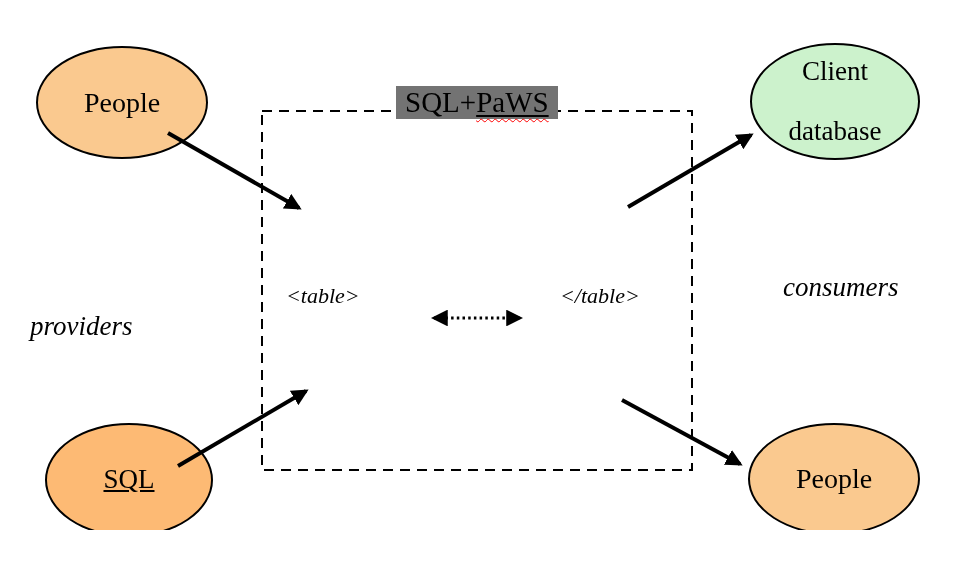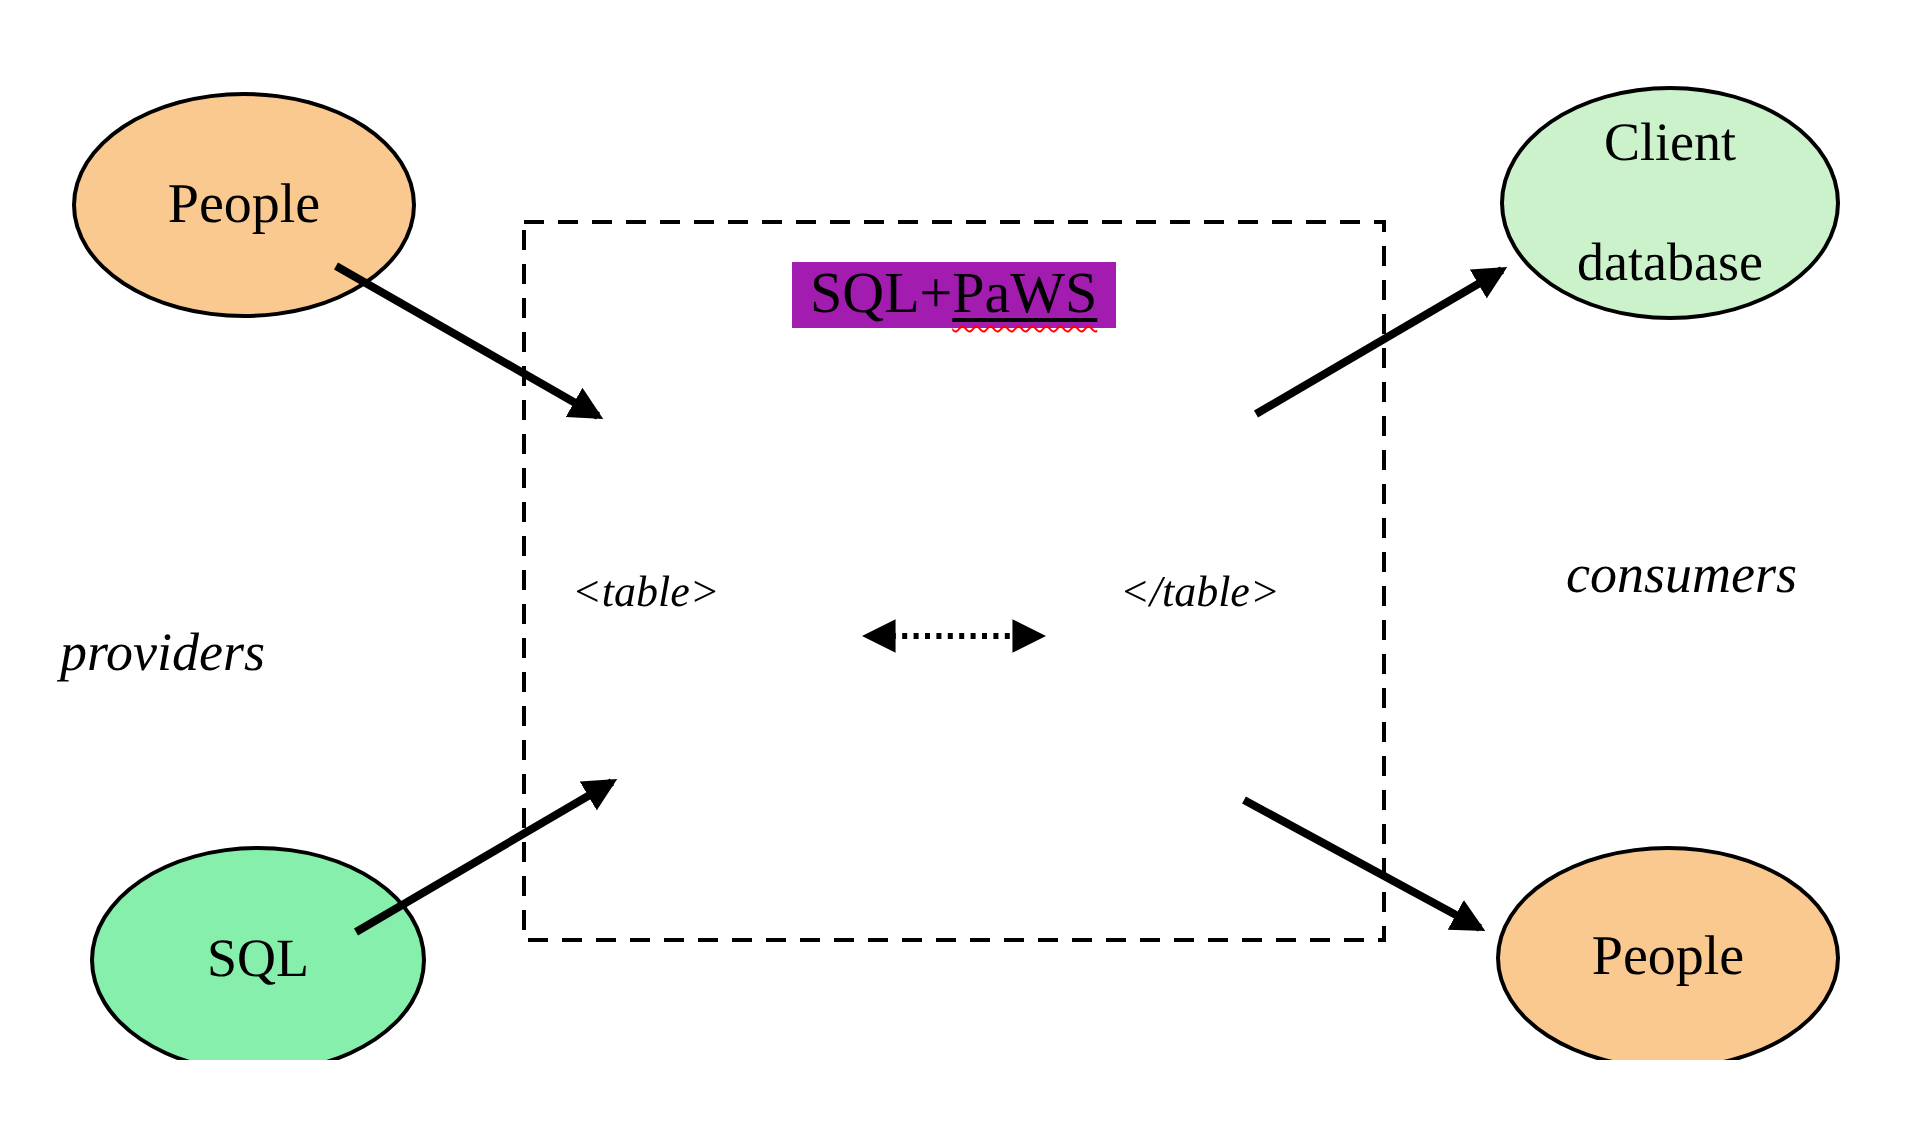--- a/index.html
+++ b/index.html
@@ -30,25 +30,24 @@
   .node-people-bottom{left:748px;top:423px;width:172px;height:112px;font-size:28px;}
 
   .arrow-layer{
     position:absolute;left:0;top:0;width:954px;height:571px;
     z-index:2;
   }
   .box-title{
     position:absolute;
     left:396px;top:86px;
     z-index:3;
-    background:#a21caf;
+    background:#737373;
     padding:0 9px;
     font-size:29px;
     white-space:nowrap;
-    margin-top:45px;
   }
   .u-black{
     text-decoration:underline solid #000;
     text-decoration-thickness:2px;
     text-underline-offset:3px;
   }
   .u-red{
     text-decoration:underline wavy #FF0000;
     text-decoration-thickness:1px;
     text-underline-offset:6px;
@@ -86,21 +85,21 @@
 
   <div class="node node-people-top" style="background-color: rgb(250, 201, 143);">
     <span>People</span>
   </div>
 
   <div class="node node-client" style="background-color: rgb(204, 242, 204); gap: 28px;">
     <span>Client</span>
     <span>database</span>
   </div>
 
-  <div class="node node-sqldb" style="background-color: #86efac;">
+  <div class="node node-sqldb" style="background-color: #fdba74; text-decoration: underline;">
     <span>SQL</span>
   </div>
 
   <div class="node node-people-bottom" style="background-color: rgb(250, 201, 143);">
     <span>People</span>
   </div>
 
   <svg class="arrow-layer" width="954" height="571" viewBox="0 0 954 571" xmlns="http://www.w3.org/2000/svg" aria-hidden="true">
     <defs>
       <marker id="ah" viewBox="0 0 10 10" refX="8.2" refY="5" markerWidth="4.2" markerHeight="4.2" orient="auto-start-reverse">

